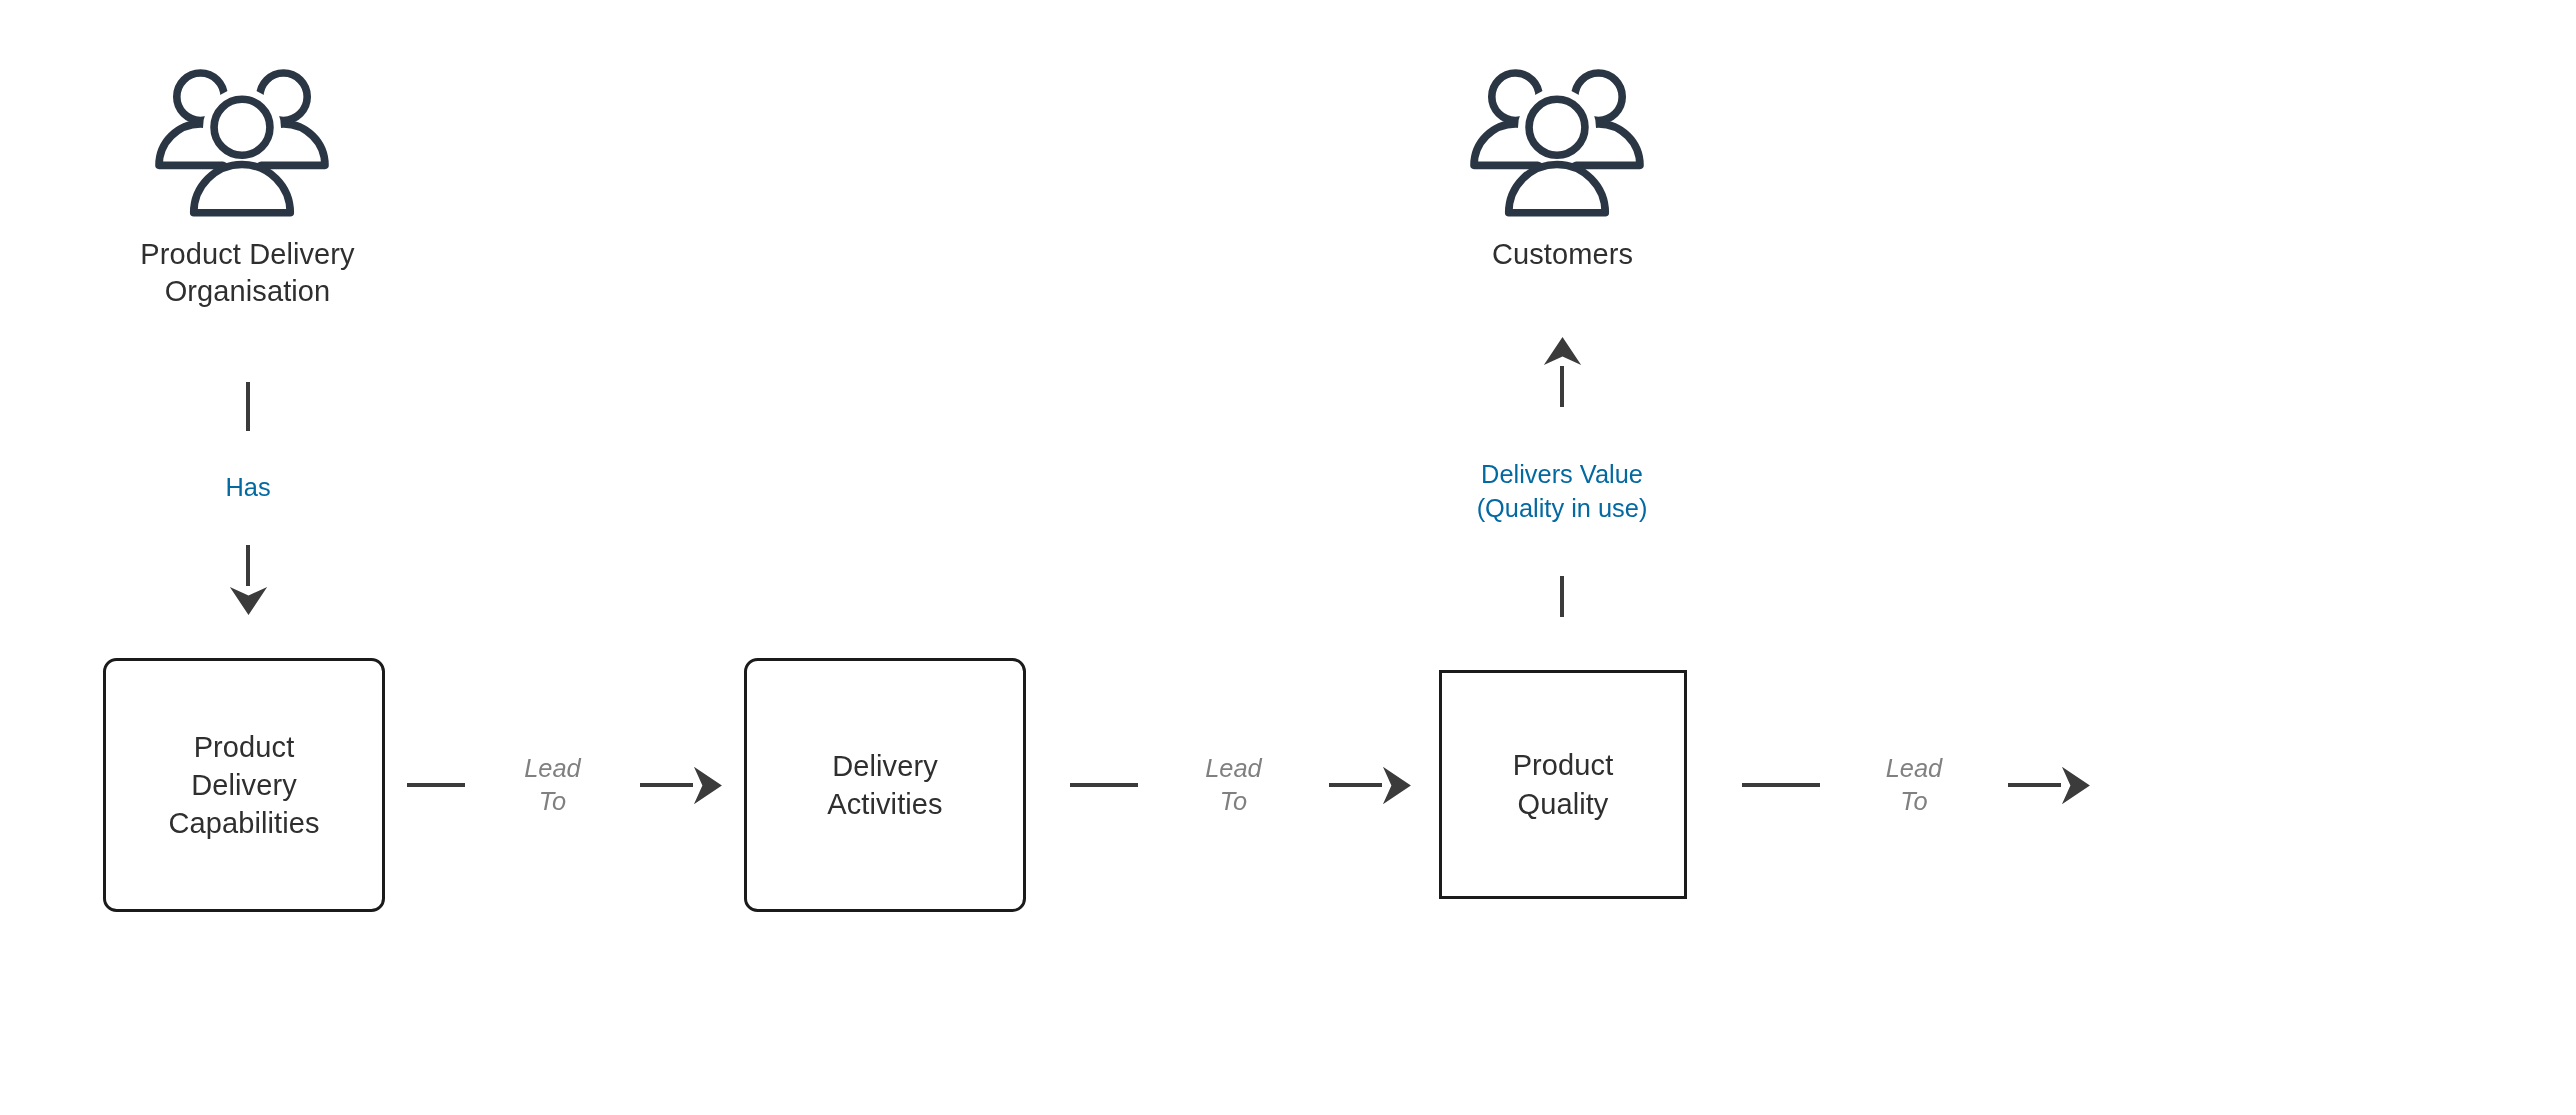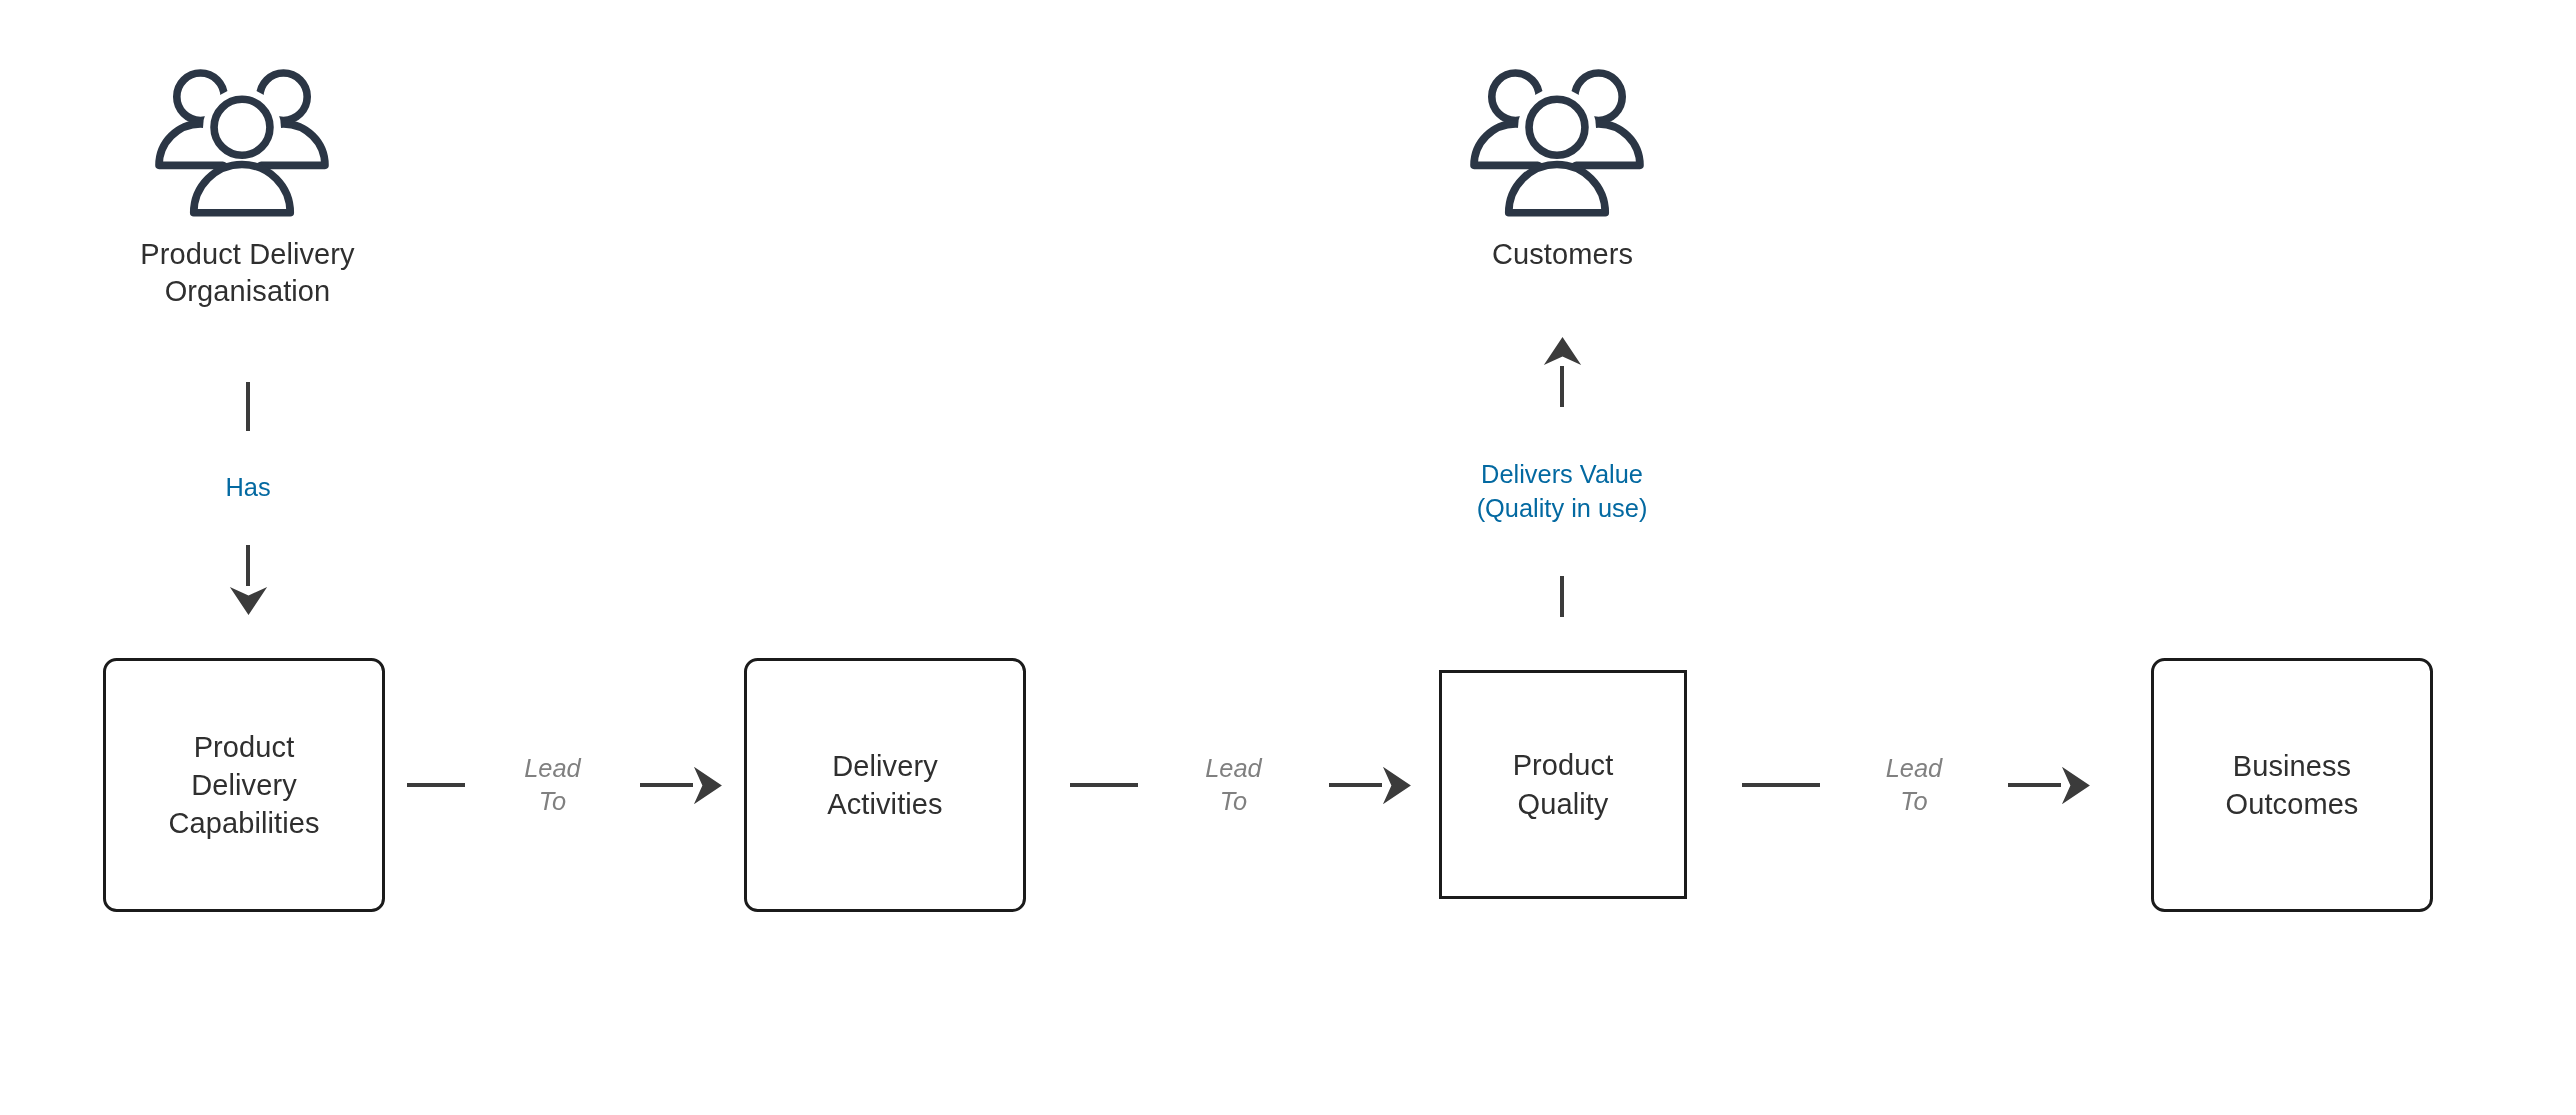--- a/index.html
+++ b/index.html
@@ -252,19 +252,15 @@
     <div class="h-conn-label">Lead
 To</div>
     <div class="h-arrow">
       <div class="shaft" style="width:53px;"></div>
       <svg width="29" height="39" viewBox="0 0 34 46" aria-hidden="true">
         <path d="M34 23 L1 1 L11 23 L1 45 Z" fill="#3b3b3b"></path>
       </svg>
     </div>
   </div>
 
-  <div class="node rounded" style="left:2151px; top:658px; width:282px; height:254px;">
-    <div class="node-label">Business
-Outcomes</div>
-  </div>
 
 </div>
 
 
 </body></html>

